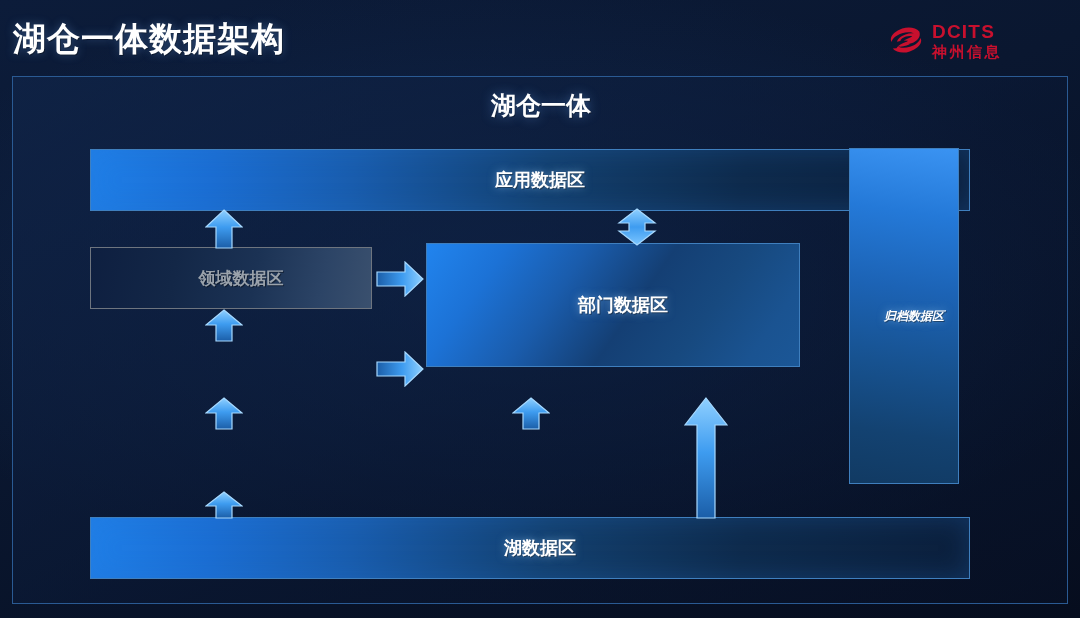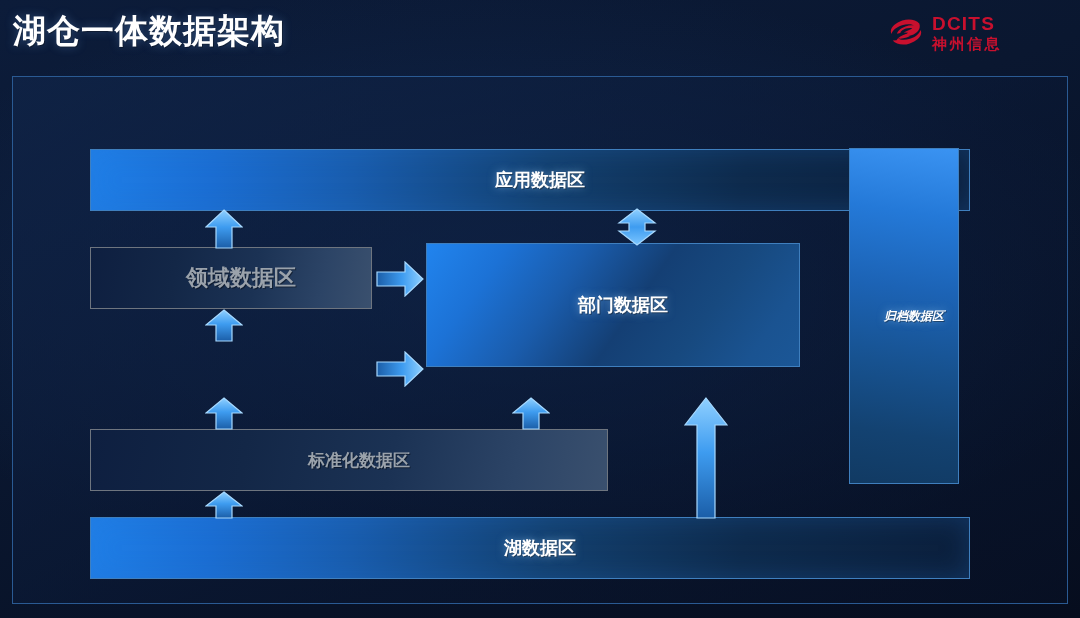--- a/index.html
+++ b/index.html
@@ -11,21 +11,21 @@
   }
   
   #stage{
     position:absolute; inset:0; width:1080px; height:618px;
     background:
       radial-gradient(ellipse 900px 420px at 46% 46%, rgba(22,52,100,.55) 0%, rgba(10,23,48,0) 72%),
       linear-gradient(160deg,#0c1c3a 0%,#0a1730 42%,#081227 72%,#060d1e 100%);
   }
   
   #header{
-    position:absolute; left:0; top:0; width:1016px; height:66px;
+    position:absolute; left:0; top:8px; width:1016px; height:66px;
   }
   #page-title{
     position:absolute; left:13px; top:9px;
     font-size:33px; font-weight:bold; color:#ffffff;
     letter-spacing:1px;
     text-shadow:0 0 10px rgba(120,180,255,.35), 1px 1px 0 rgba(0,0,0,.45);
     white-space:nowrap;
   }
   
   #logo{
@@ -114,33 +114,31 @@
     </div>
     <div id="logo-text">
       <div id="logo-en">DCITS</div>
       <div id="logo-cn">神州信息</div>
     </div>
   </div>
 </div>
 
 <div id="panel">
 
+  <div id="panel-title">湖仓一体</div>
 
   <div class="box blue" style="left:77px; top:72px; width:880px; height:62px; font-size:18px;">
     <span class="lbl">应用数据区</span>
   </div>
 
-  <div class="box gray" style="left:77px; top:170px; width:282px; height:62px; font-size:22px;">
+  <div class="box gray" style="left:77px; top:170px; width:282px; height:62px; font-size:17px;">
     <span class="lbl">领域数据区</span>
   </div>
 
 
-  <div class="box gray" style="left:77px; top:352px; width:518px; height:62px; font-size:17px;">
-    <span class="lbl">标准化数据区</span>
-  </div>
 
   <div class="box blue" style="left:77px; top:440px; width:880px; height:62px; font-size:18px;">
     <span class="lbl">湖数据区</span>
   </div>
 
   <div class="box dept" style="left:413px; top:166px; width:374px; height:124px; font-size:18px;">
     <span class="lbl">部门数据区</span>
   </div>
 
   <div class="box archive" style="left:836px; top:71px; width:110px; height:336px; font-size:12px;font-style:italic;">

